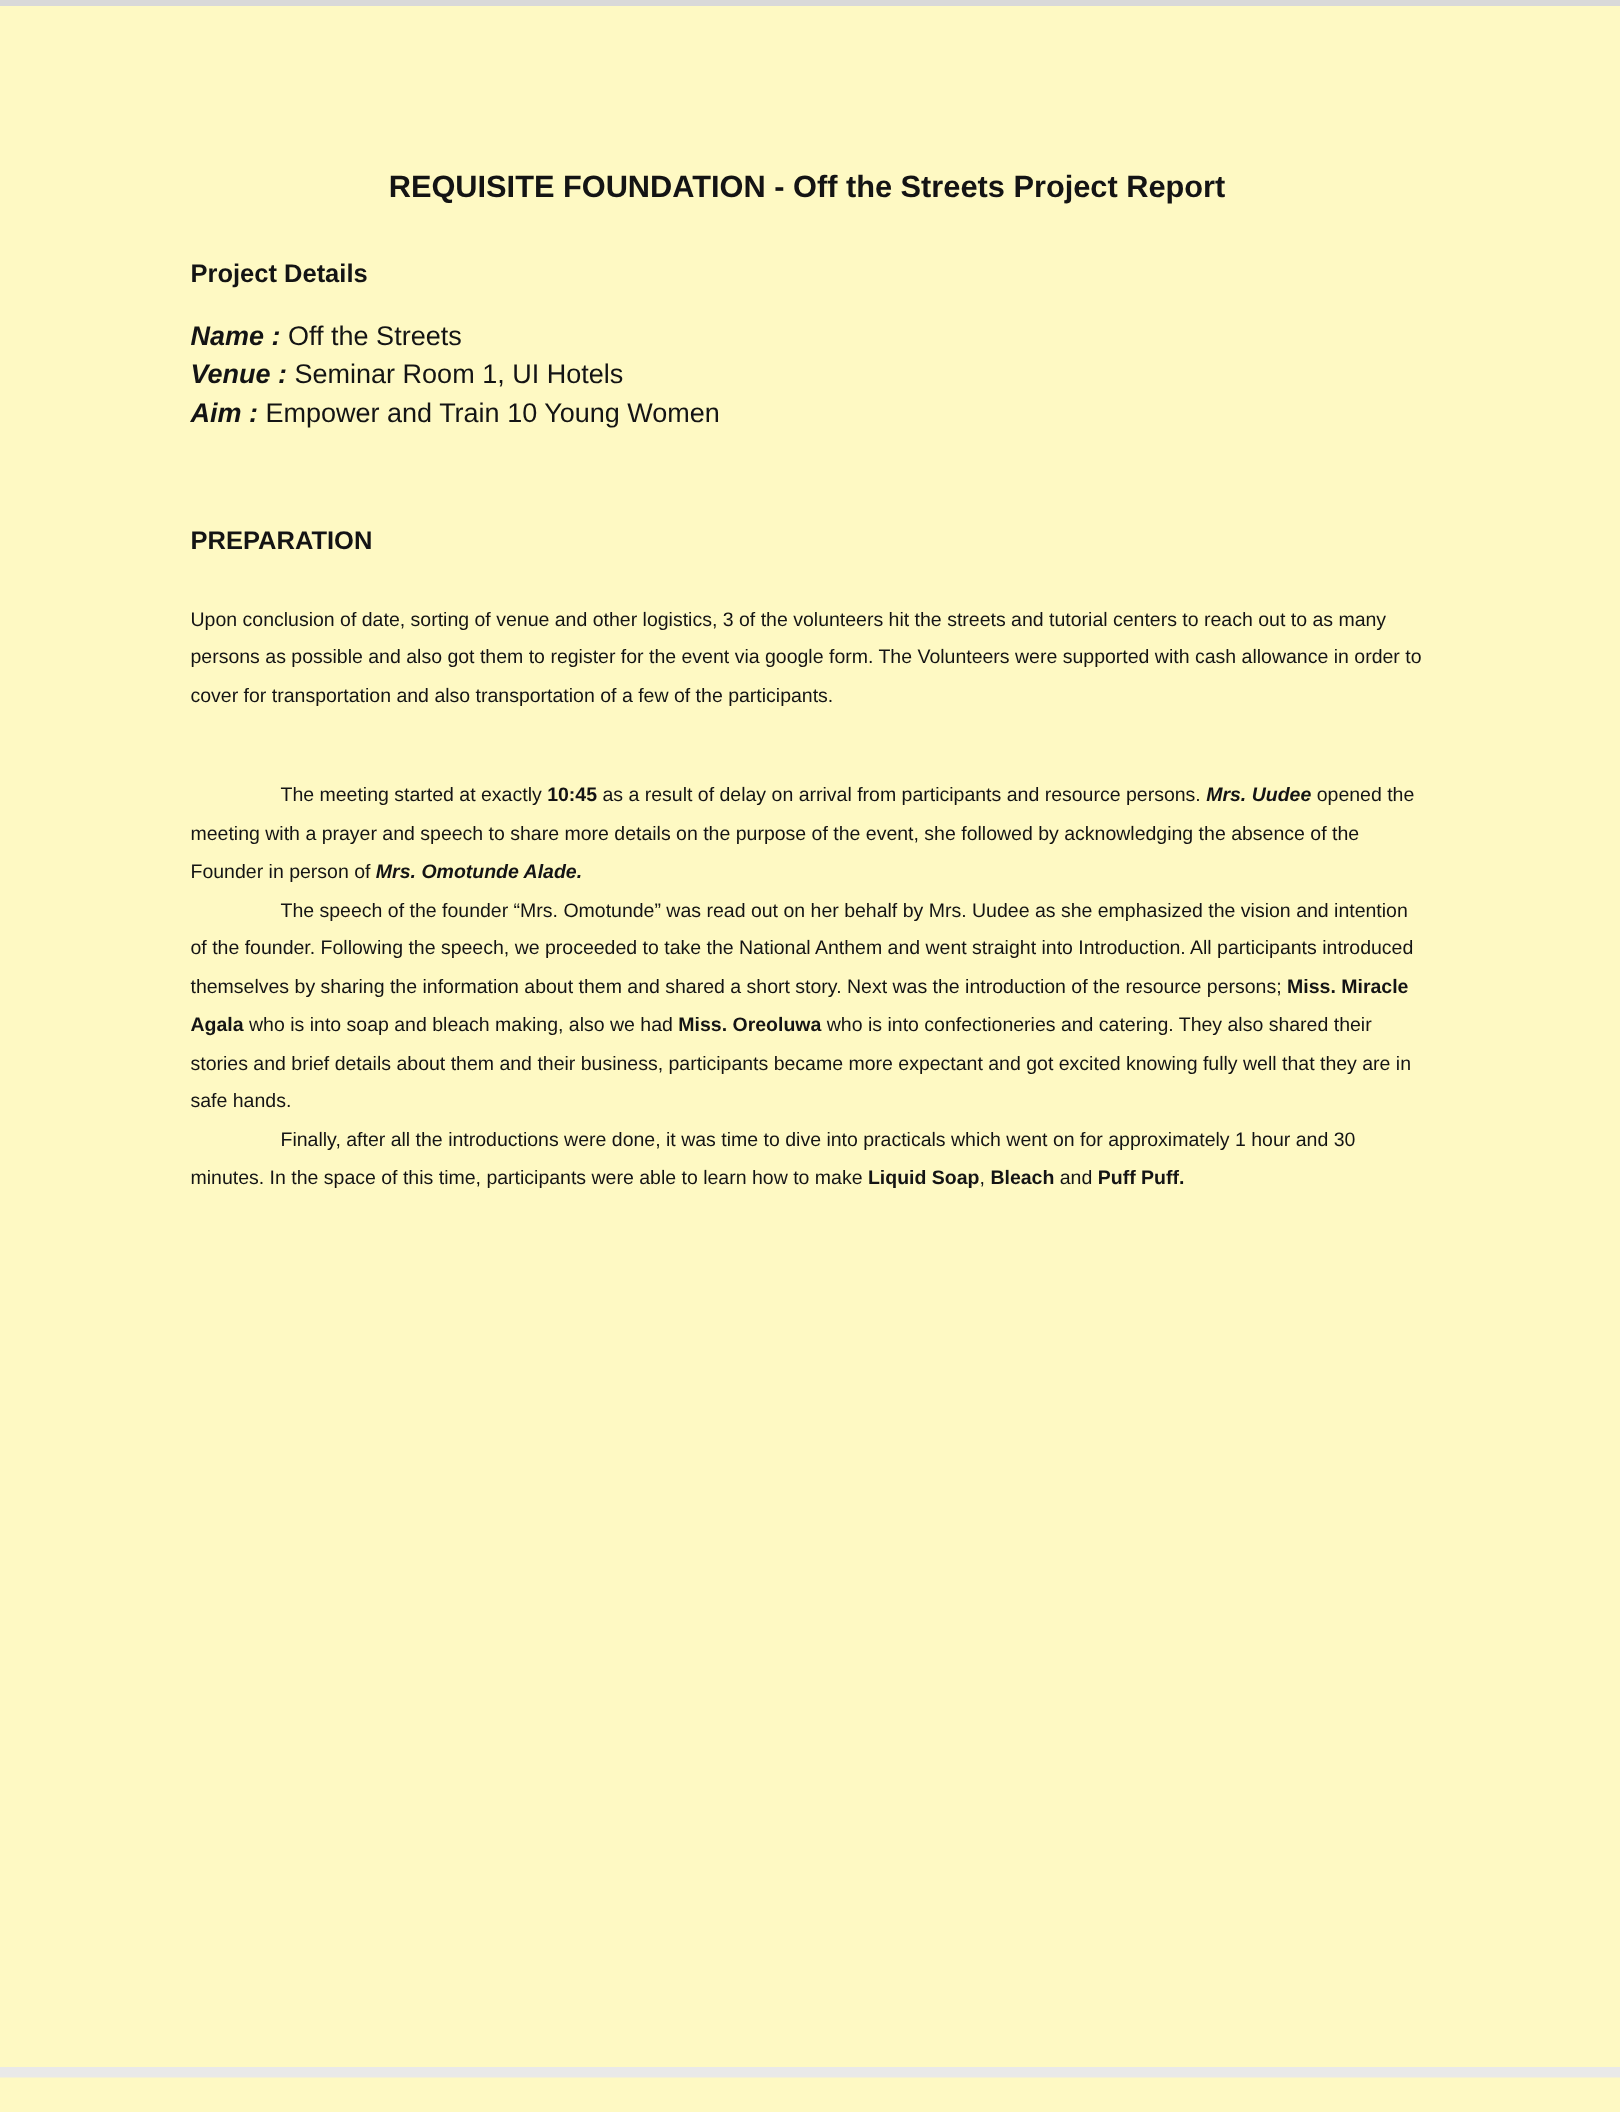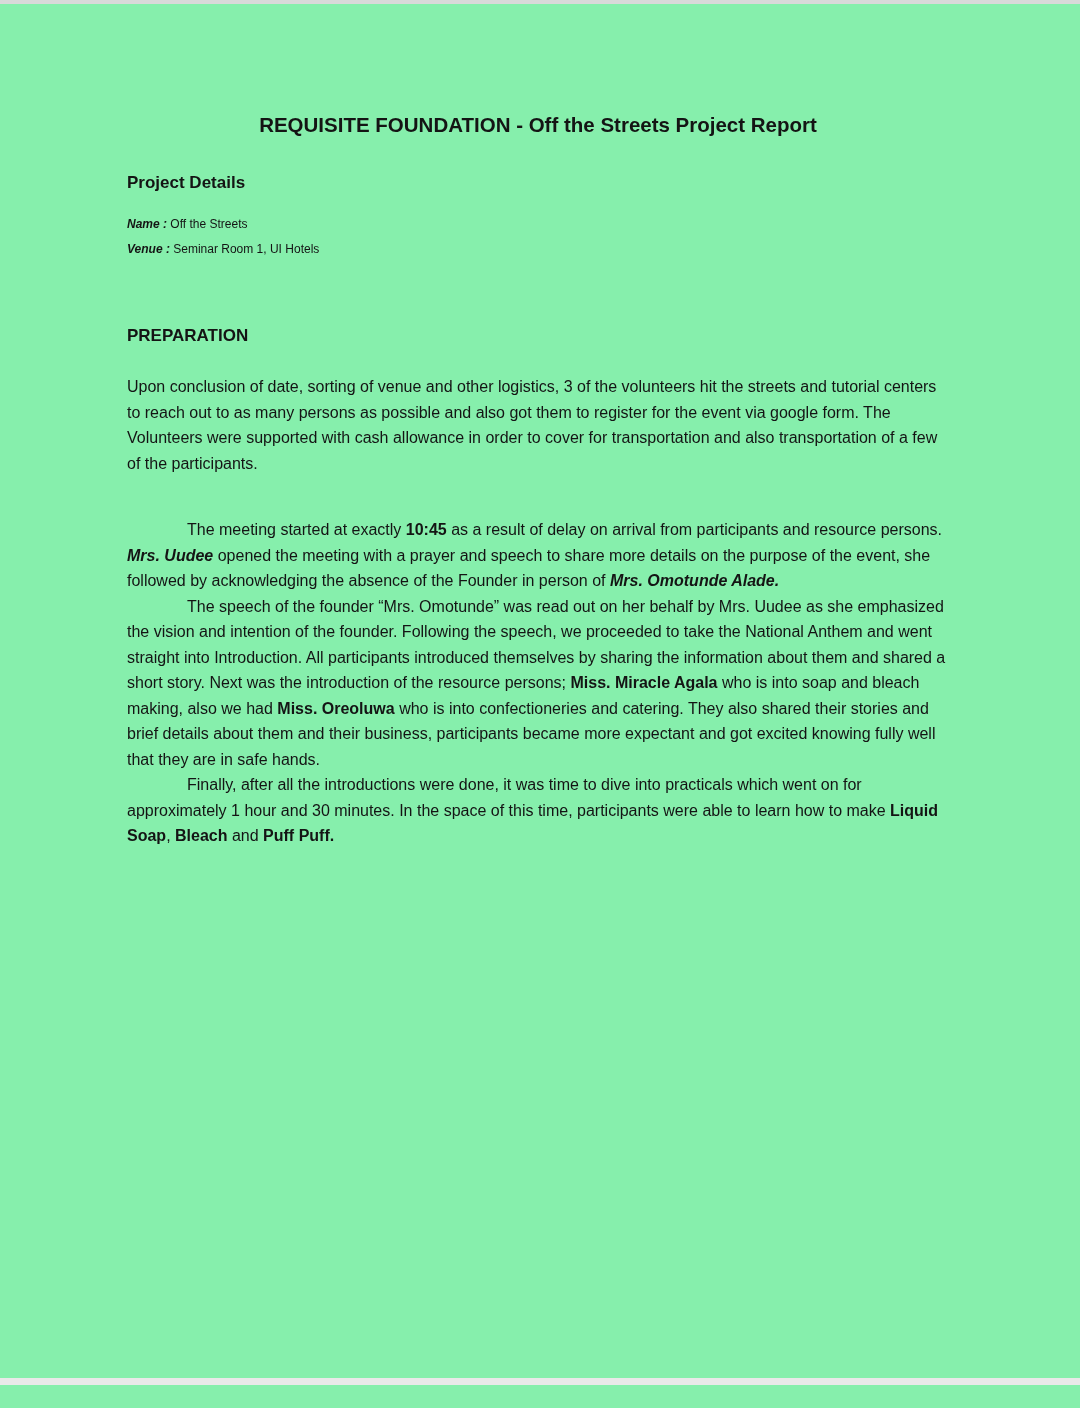--- a/index.html
+++ b/index.html
@@ -4,21 +4,21 @@
 <style>
   html, body {
     margin: 0;
     padding: 0;
     background: #ffffff;
   }
   .page {
     position: relative;
     width: 1080px;
     height: 1408px;
-    background: #86efac;
+    background: #fef9c3;
     font-family: "Liberation Sans", "DejaVu Sans", sans-serif;
     color: #141414;
     overflow: hidden;
   }
   .edge-band-top {
     position: absolute;
     top: 0; left: 0;
     width: 1080px;
     height: 4px;
     background: #d9d9d9;
@@ -50,33 +50,33 @@
     line-height: 25.5px;
   }
   .underlined {
     text-underline-offset: 3px;
   }
   .details-heading {
     margin-top: 32px;
   }
   .details-list {
     margin-top: 16px;
-    font-size: 12px;
+    font-size: 18px;
     line-height: 25.5px;
   }
   .field-label {
     font-weight: bold;
     font-style: italic;
   }
   .prep-heading {
     margin-top: 60px;
   }
   .body-par {
     margin: 0;
-    font-size: 16px;
+    font-size: 13px;
     line-height: 25.5px;
   }
   .prep-par {
     margin-top: 26px;
   }
   .minutes-heading {
     margin-top: 26px;
   }
   .minutes-block {
     margin-top: 41px;
@@ -96,20 +96,21 @@
 
   <div class="content">
 
     <div class="doc-title">REQUISITE FOUNDATION - Off the Streets Project Report</div>
 
     <div class="section-heading underlined details-heading">Project Details</div>
 
     <div class="details-list">
       <div><span class="field-label">Name :</span> <span>Off the Streets</span></div>
       <div><span class="field-label">Venue :</span> <span>Seminar Room 1, UI Hotels</span></div>
+      <div><span class="field-label">Aim :</span> <span>Empower and Train 10 Young Women</span></div>
     </div>
 
     <div class="section-heading prep-heading">PREPARATION</div>
 
     <p class="body-par prep-par">Upon conclusion of date, sorting of venue and other logistics, 3 of the volunteers hit the streets and tutorial centers to reach out to as many persons as possible and also got them to register for the event via google form. The Volunteers were supported with cash allowance in order to cover for transportation and also transportation of a few of the participants.</p>
 
 
     <div class="minutes-block">
       <p class="body-par"><span>The meeting started at exactly </span><span class="seg-b">10:45</span><span> as a result of delay on arrival from participants and resource persons. </span><span class="seg-b seg-i">Mrs. Uudee</span><span> opened the meeting with a prayer and speech to share more details on the purpose of the event, she followed by acknowledging the absence of the Founder in person of </span><span class="seg-b seg-i">Mrs. Omotunde Alade.</span></p>
       <p class="body-par"><span>The speech of the founder “Mrs. Omotunde” was read out on her behalf by Mrs. Uudee as she emphasized the vision and intention of the founder. Following the speech, we proceeded to take the National Anthem and went straight into Introduction. All participants introduced themselves by sharing the information about them and shared a short story. Next was the introduction of the resource persons; </span><span class="seg-b">Miss. Miracle Agala</span><span> who is into soap and bleach making, also we had </span><span class="seg-b">Miss. Oreoluwa</span><span> who is into confectioneries and catering. They also shared their stories and brief details about them and their business, participants became more expectant and got excited knowing fully well that they are in safe hands.</span></p>

